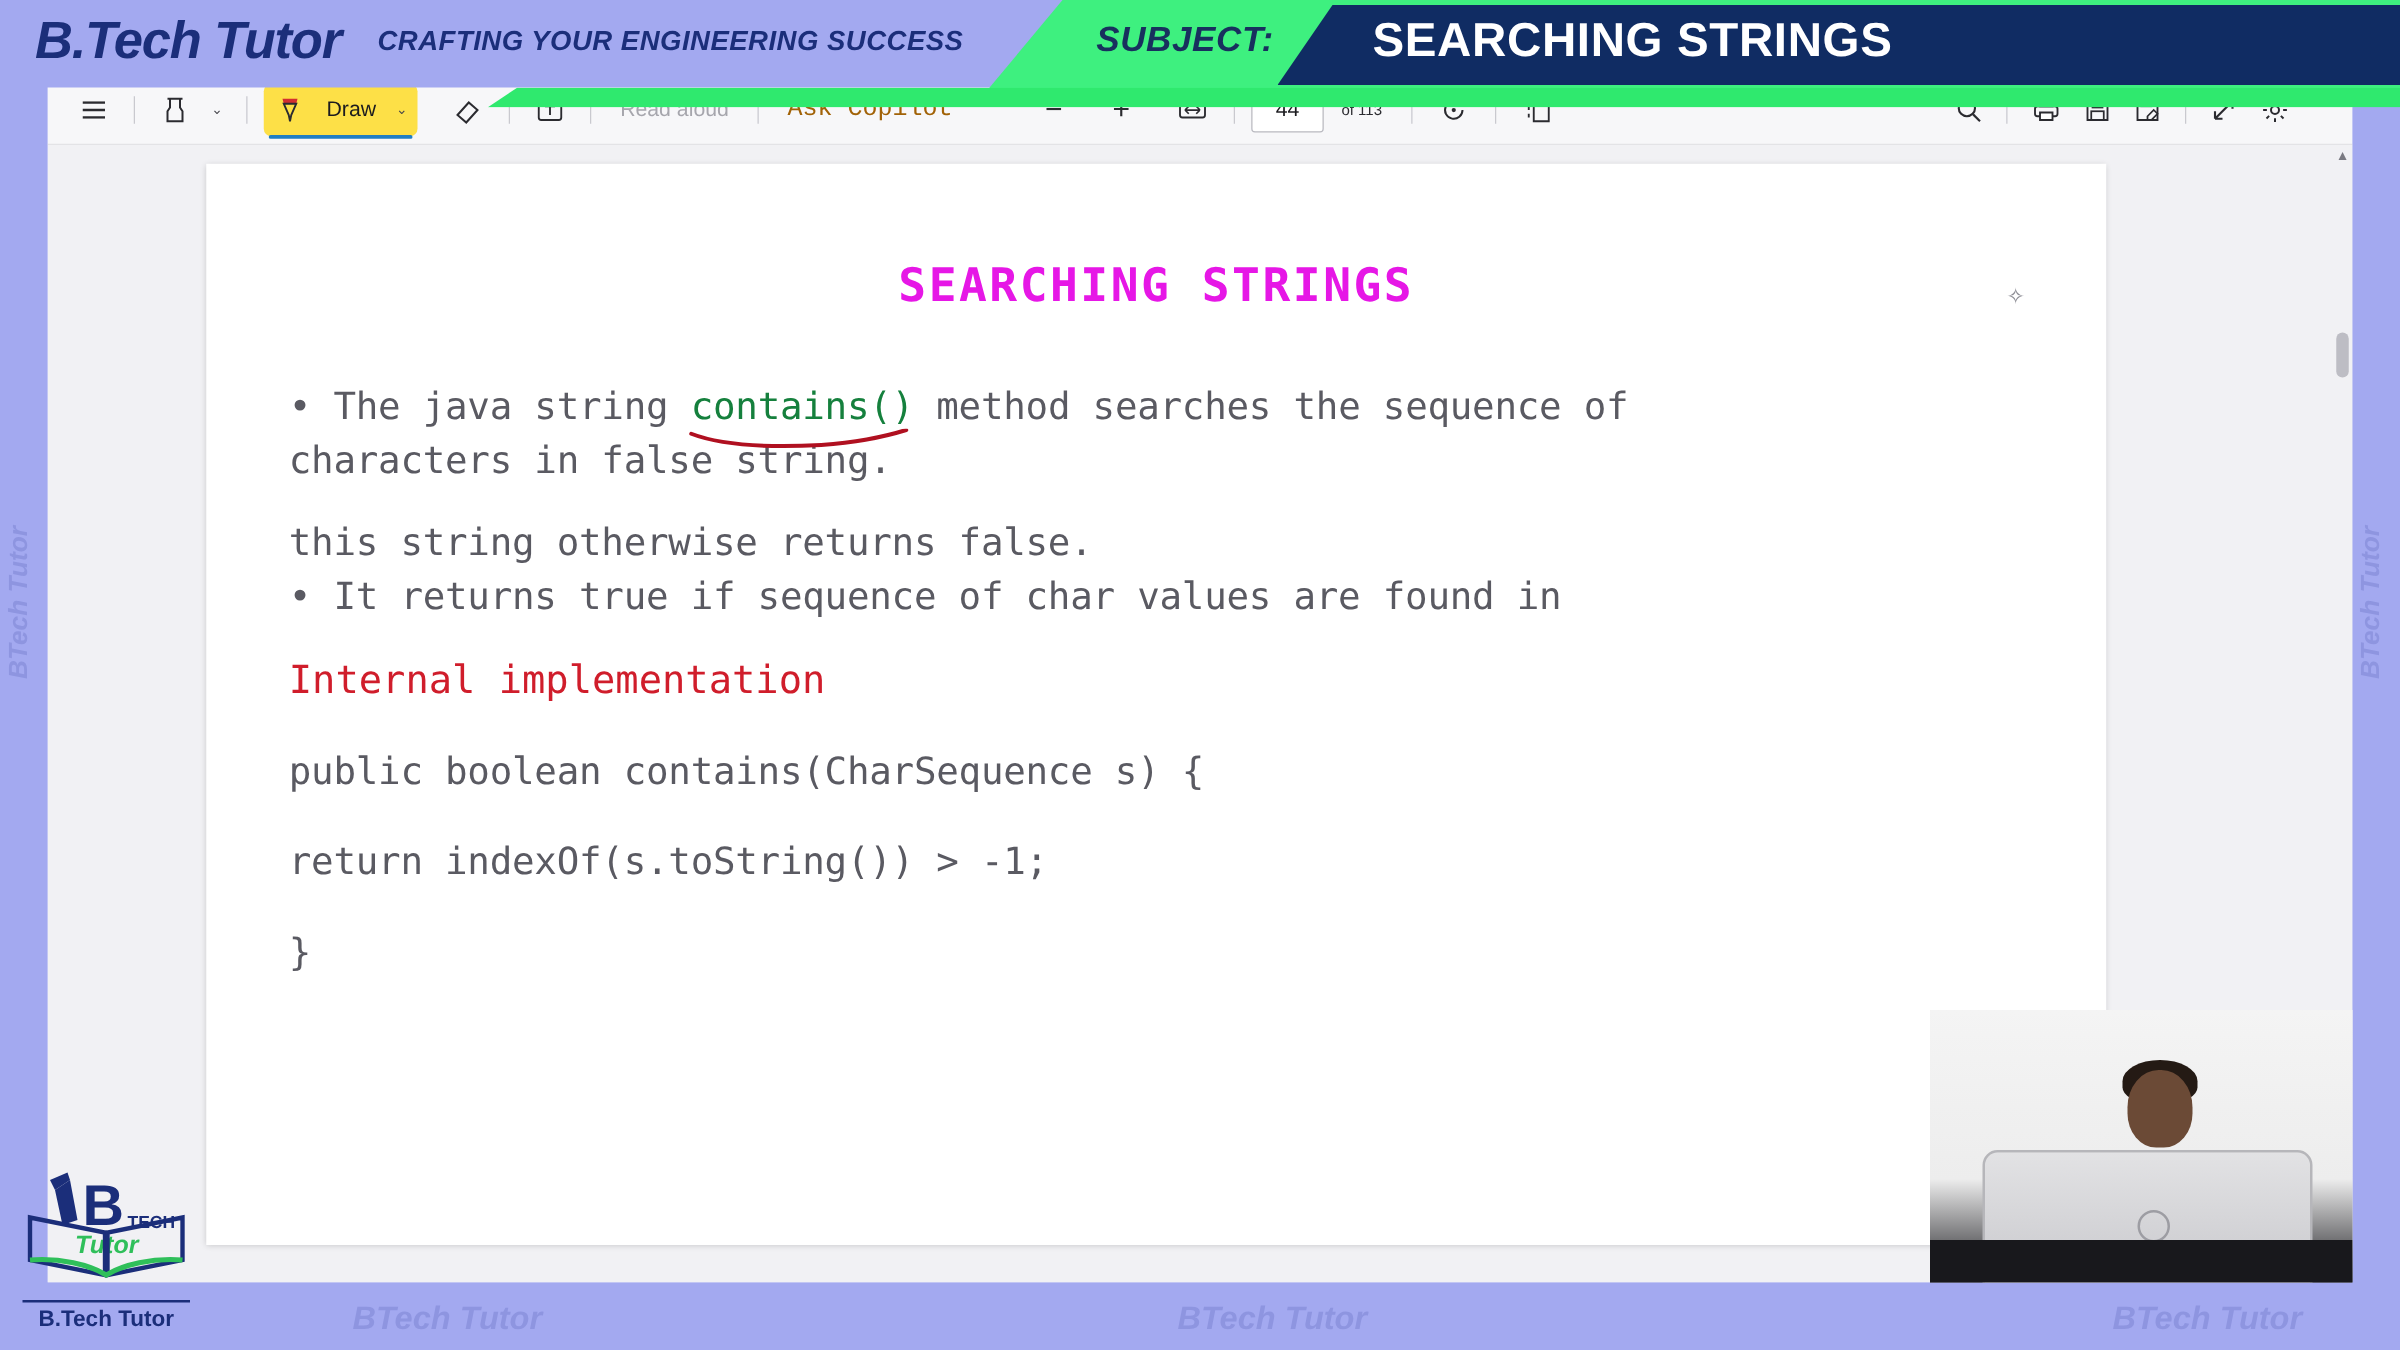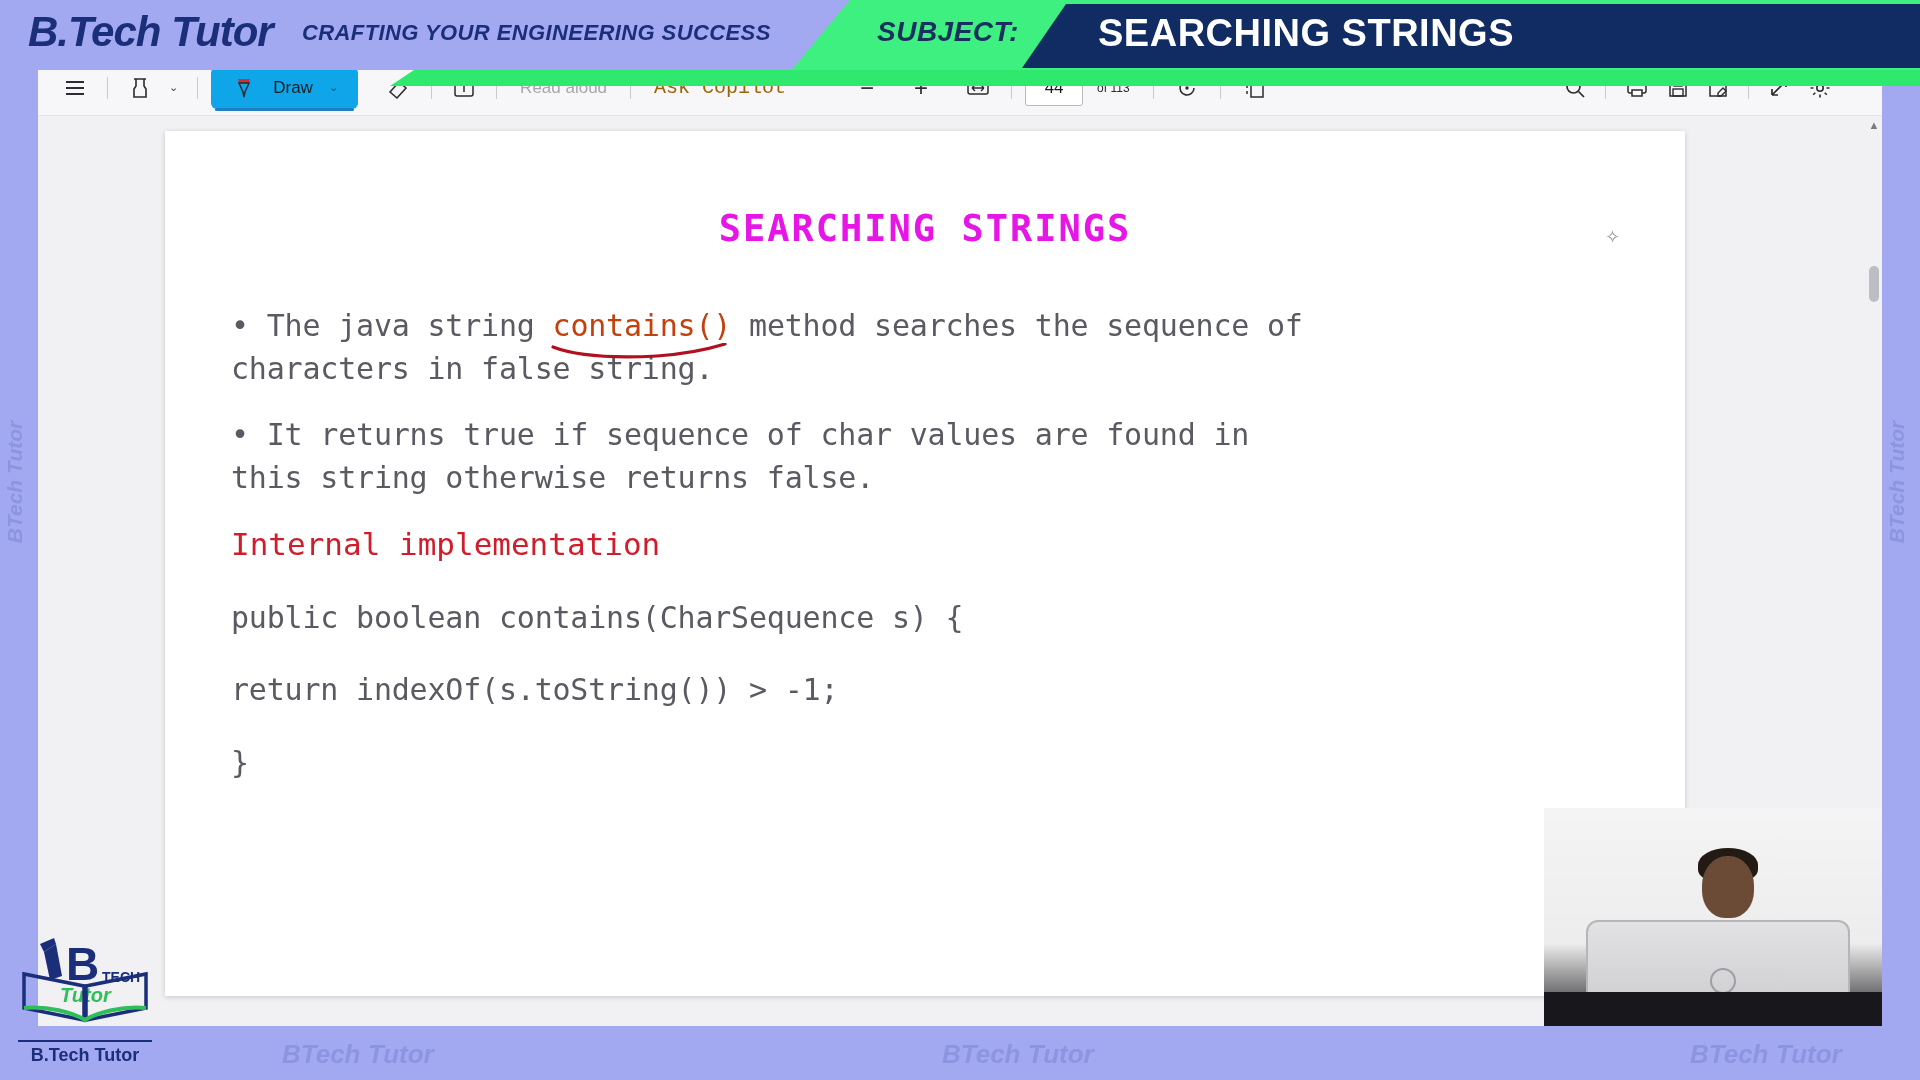--- a/index.html
+++ b/index.html
@@ -43,22 +43,22 @@
   .tb-right { display: flex; align-items: center; gap: 2px; margin-left: auto; padding-right: 42px; }
   .tb-btn {
     height: 38px; min-width: 38px; display: flex; align-items: center; justify-content: center;
     border-radius: 5px; color: #2b2b30; font-size: 17px; padding: 0 8px; cursor: default;
   }
   .tb-btn svg { display: block; }
   .tb-sep { width: 1px; height: 22px; background: #c9c9cf; margin: 0 9px; }
   .tb-caret { font-size: 11px; color: #44444a; padding: 0 6px; height: 38px;
               display:flex; align-items:center; }
   .draw-group {
-    display: flex; align-items: center; background: #0ea5e9; border-radius: 6px;
-    padding: 2px 14px; position: relative; height: 42px;
+    display: flex; align-items: center; background: #fde047; border-radius: 6px;
+    padding: 2px 2px; position: relative; height: 42px;
   }
   .draw-group::after {
     content: ""; position: absolute; left: 4px; right: 4px; bottom: -2px; height: 3px;
     background: #1f7ec4; border-radius: 2px;
   }
   .draw-label { font-size: 17px; color: #1b1b1f; padding: 0 10px; }
   .tb-text-muted { font-size: 17px; color: #a6a6ad; padding: 0 10px; }
   .tb-text { font-size: 20px; color: #a16207; padding: 0 10px; font-family: Liberation Mono, monospace; }
   .page-box {
     width: 58px; height: 36px; border: 1px solid #b9b9c0; border-radius: 3px;
@@ -87,21 +87,21 @@
   .doc-body { position: absolute; left: 66px; top: 150px; right: 40px; }
   .d-line {
     font-family: "DejaVu Sans Mono", monospace;
     font-size: 30px; color: #5a5a62; line-height: 1.42; letter-spacing: -0.2px;
   }
   .d-head {
     font-family: "DejaVu Sans Mono", monospace;
     font-size: 31px; color: #d01d2b; line-height: 1.4;
   }
   .d-para { margin-top: 24px; }
-  .kw-purple { color: #c2410c; position: relative; margin-top: 24px; }
+  .kw-purple { color: #15803d; position: relative; margin-top: 24px; }
   .underline-ink {
     position: absolute; left: -4px; right: 6px; bottom: -16px; height: 16px;
     pointer-events: none;
   }
   .code-line { margin-top: 30px; }
 
   
   .scroll-track {
     position: absolute; right: 0; top: 116px; width: 16px; bottom: 0; background: #f1f1f4;
   }
@@ -365,22 +365,22 @@
               <span>• The java string </span><span class="kw-purple"><span>contains()</span>
                 <svg class="underline-ink" viewBox="0 0 180 16" preserveAspectRatio="none">
                   <path d="M4 4 C 30 14, 70 15, 108 13 C 135 11, 160 6, 176 1" fill="none" stroke="#b01020" stroke-width="3.2" stroke-linecap="round"></path>
                 </svg>
               </span><span> method searches the sequence of</span>
             </div>
             <div class="d-line">characters in false string.</div>
           </div>
 
           <div class="d-para">
+            <div class="d-line">this string otherwise returns false.</div>
             <div class="d-line">• It returns true if sequence of char values are found in</div>
-            <div class="d-line">this string otherwise returns false.</div>
           </div>
 
           <div class="d-head d-para">Internal implementation</div>
 
           <div class="d-line code-line">public boolean contains(CharSequence s) {</div>
           <div class="d-line code-line">return indexOf(s.toString()) &gt; -1;</div>
           <div class="d-line code-line">}</div>
         </div>
       </div>
     </div>

